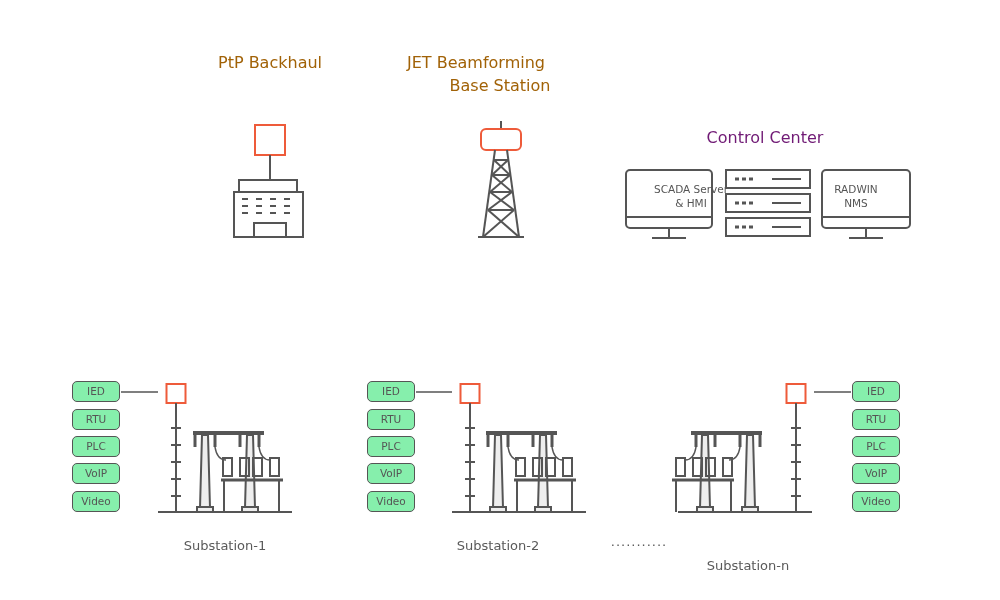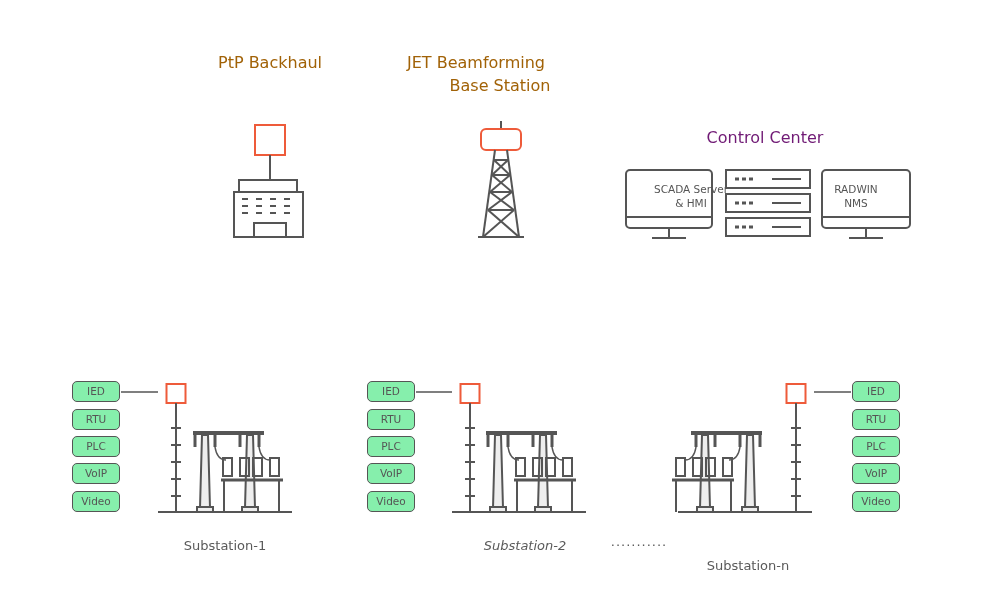--- a/index.html
+++ b/index.html
@@ -214,21 +214,21 @@
   <div class="dev" style="left:72px; top:491px;">Video</div>
   <div class="lbl sub-label" style="left:160px; top:538px; width:130px;">Substation-1</div>
 </div>
 
 <div>
   <div class="dev" style="left:367px; top:381px;">IED</div>
   <div class="dev" style="left:367px; top:409px;">RTU</div>
   <div class="dev" style="left:367px; top:436px;">PLC</div>
   <div class="dev" style="left:367px; top:463px;">VoIP</div>
   <div class="dev" style="left:367px; top:491px;">Video</div>
-  <div class="lbl sub-label" style="left:460px; top:538px; width:130px;font-style:italic;">Substation-2</div>
+  <div class="lbl sub-label" style="left:433px; top:538px; width:130px;">Substation-2</div>
 </div>
 
 <div class="lbl sub-label" style="left:604px; top:534px; width:70px; letter-spacing:1px;">...........</div>
 
 <div>
   <div class="dev" style="left:852px; top:381px;">IED</div>
   <div class="dev" style="left:852px; top:409px;">RTU</div>
   <div class="dev" style="left:852px; top:436px;">PLC</div>
   <div class="dev" style="left:852px; top:463px;">VoIP</div>
   <div class="dev" style="left:852px; top:491px;">Video</div>

